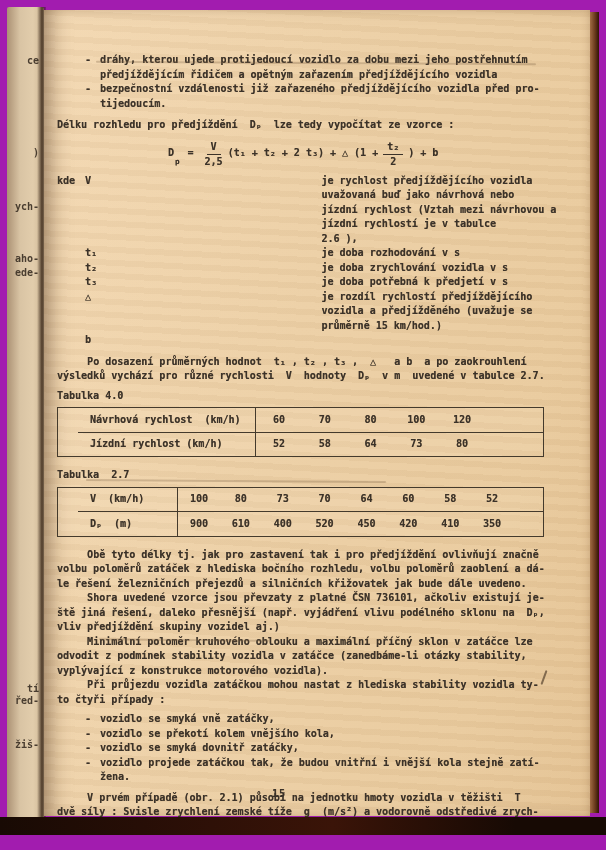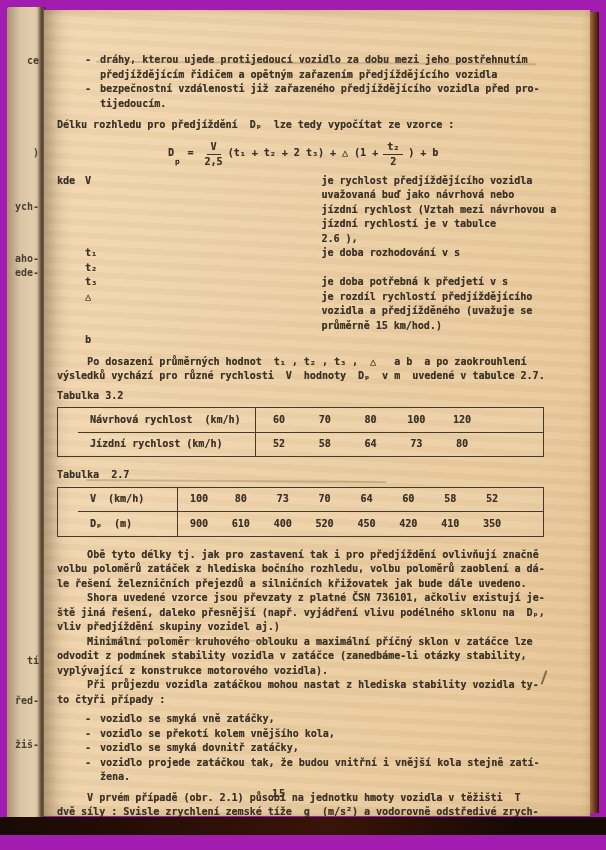--- a/index.html
+++ b/index.html
@@ -70,21 +70,21 @@
 <body>
 
 <div id="screen">
 
   <div id="prev-strip">
     <span class="frag" style="top:48px">ce</span>
     <span class="frag" style="top:140px">)</span>
     <span class="frag" style="top:194px">ych-</span>
     <span class="frag" style="top:246px">aho-</span>
     <span class="frag" style="top:260px">ede-</span>
-    <span class="frag" style="top:648px">tí</span>
+    <span class="frag" style="top:676px">tí</span>
     <span class="frag" style="top:688px">řed-</span>
     <span class="frag" style="top:732px">žiš-</span>
   </div>
   <div id="gutter"></div>
 
   <div id="page">
 
     <div class="bullets">
       <div class="bullet">
         <span class="dash">-</span>
@@ -122,39 +122,40 @@
         <p class="t">je rychlost předjíždějícího vozidla uvažovaná buď jako návrhová nebo
 jízdní rychlost (Vztah mezi návrhovou a jízdní rychlostí je v tabulce
 2.6 ),</p>
       </div>
       <div class="kde-item">
         <span class="term t">t₁</span>
         <p class="t">je doba rozhodování v s</p>
       </div>
       <div class="kde-item">
         <span class="term t">t₂</span>
+        <p class="t">je doba zrychlování vozidla v s</p>
       </div>
       <div class="kde-item">
         <span class="term t">t₃</span>
         <p class="t">je doba potřebná k předjetí v s</p>
       </div>
       <div class="kde-item">
         <span class="term t">△</span>
         <p class="t">je rozdíl rychlostí předjíždějícího vozidla a předjížděného (uvažuje se
 průměrně 15 km/hod.)</p>
       </div>
       <div class="kde-item">
         <span class="term t">b</span>
       </div>
     </div>
 
     <p class="t p-avg">     Po dosazení průměrných hodnot  t₁ , t₂ , t₃ ,  △   a b  a po zaokrouhlení
 výsledků vychází pro různé rychlosti  V  hodnoty  Dₚ  v m  uvedené v tabulce 2.7.</p>
 
-    <p class="t tbl-label">Tabulka 3.2</p>
+    <p class="t tbl-label">Tabulka 4.0</p>
     <div class="tbl tbl1">
       <div class="trow">
         <div class="cl">Návrhová rychlost  (km/h)</div>
         <div class="cv">
           <span>60</span>
           <span>70</span>
           <span>80</span>
           <span>100</span>
           <span>120</span>
         </div>

